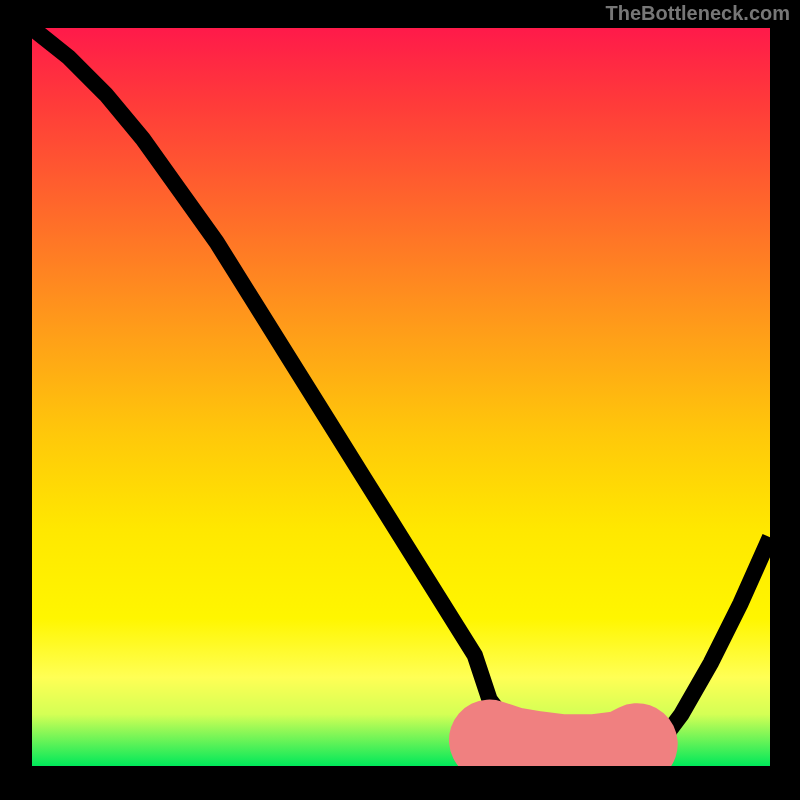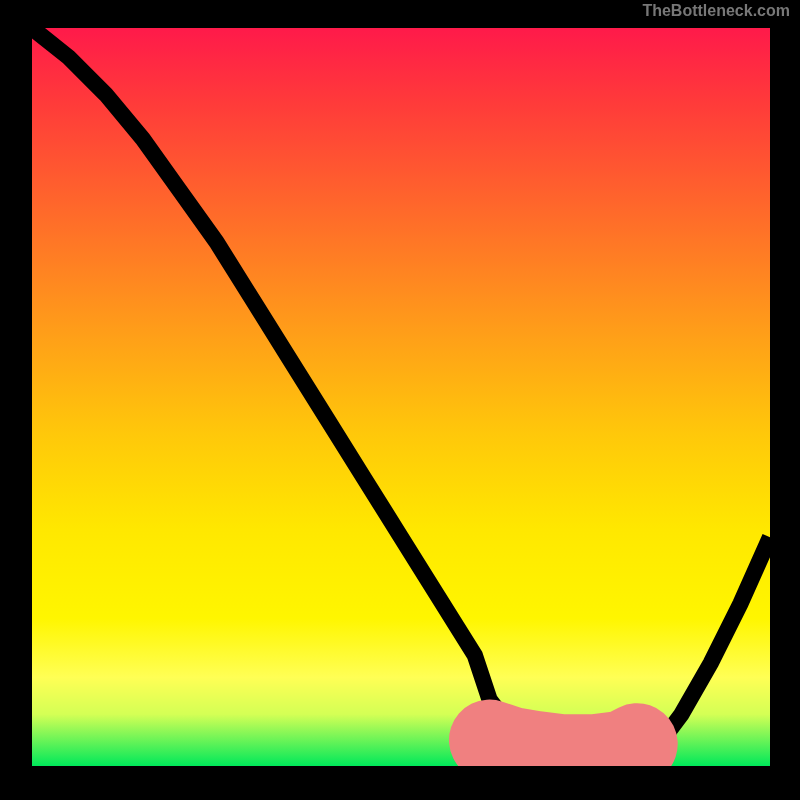--- a/index.html
+++ b/index.html
@@ -9,21 +9,21 @@
     height: 800px;
     background: #000;
     position: relative;
     font-family: Arial, sans-serif;
   }
   .watermark {
     position: absolute;
     top: 2px;
     right: 10px;
     color: #777;
-    font-size: 16px;
+    font-size: 20px;
     font-weight: bold;
     z-index: 10;
   }
   .plot-area {
     position: absolute;
     left: 32px;
     top: 28px;
     width: 738px;
     height: 738px;
     overflow: hidden;

